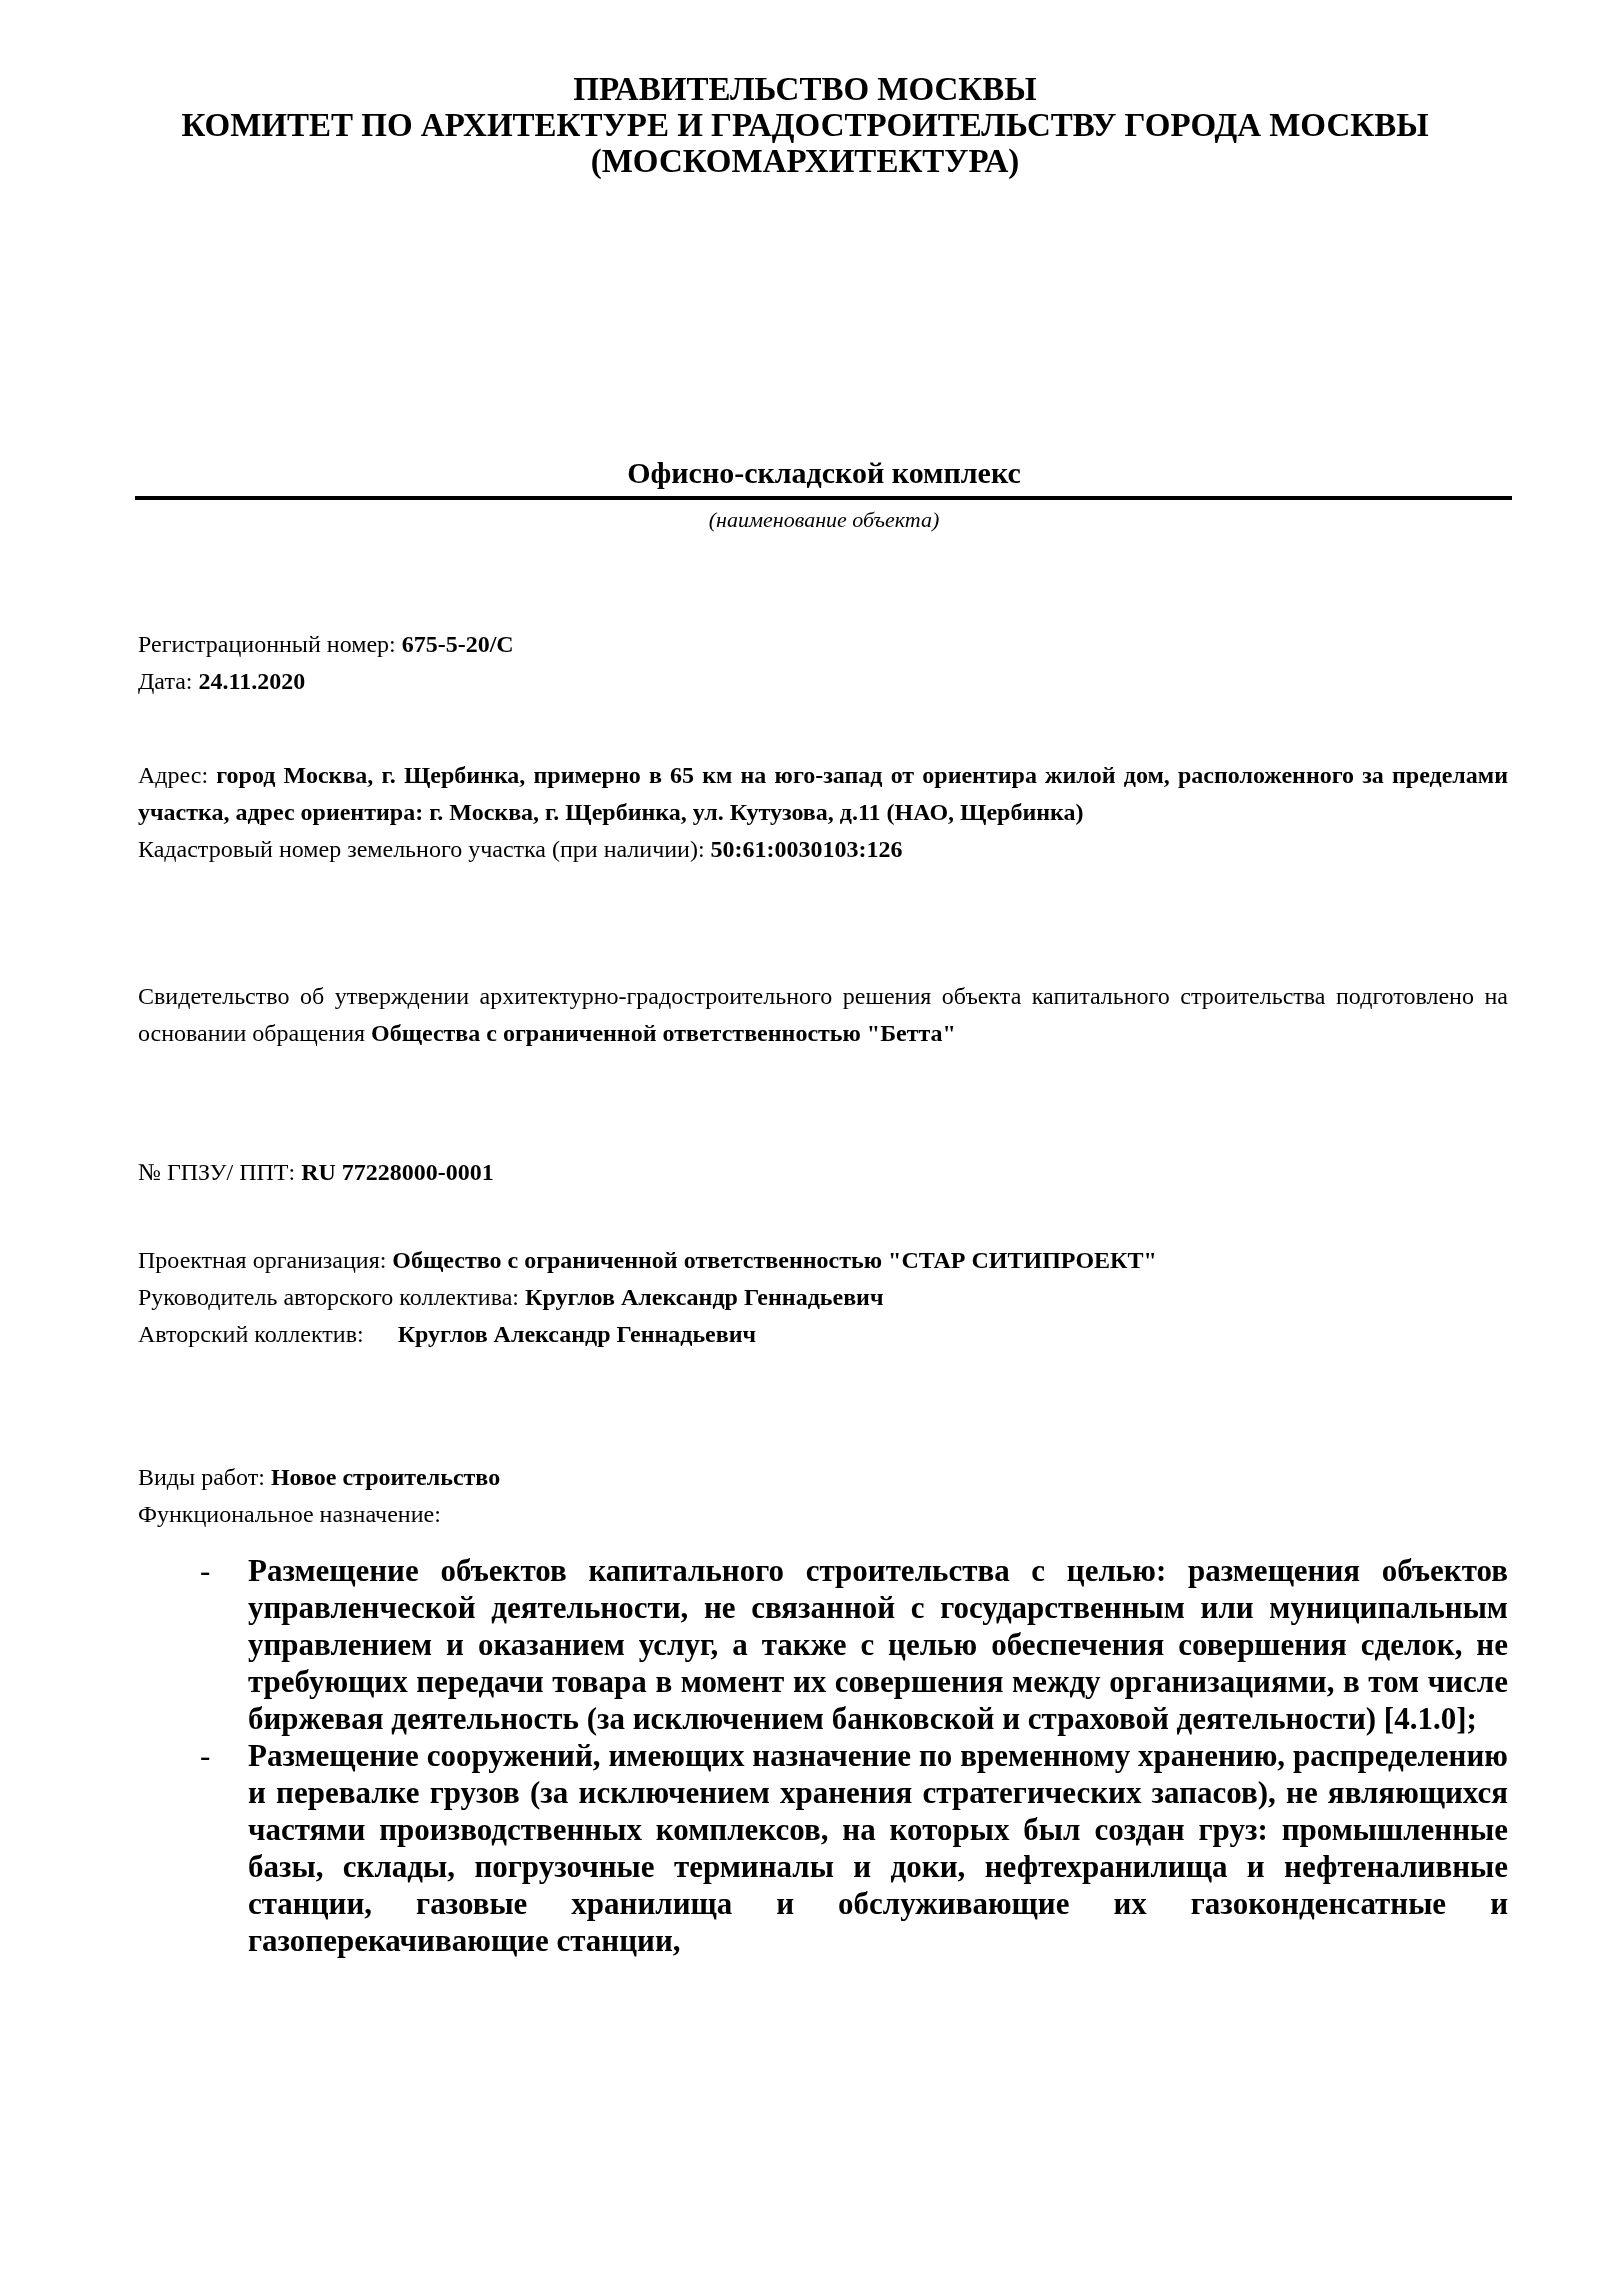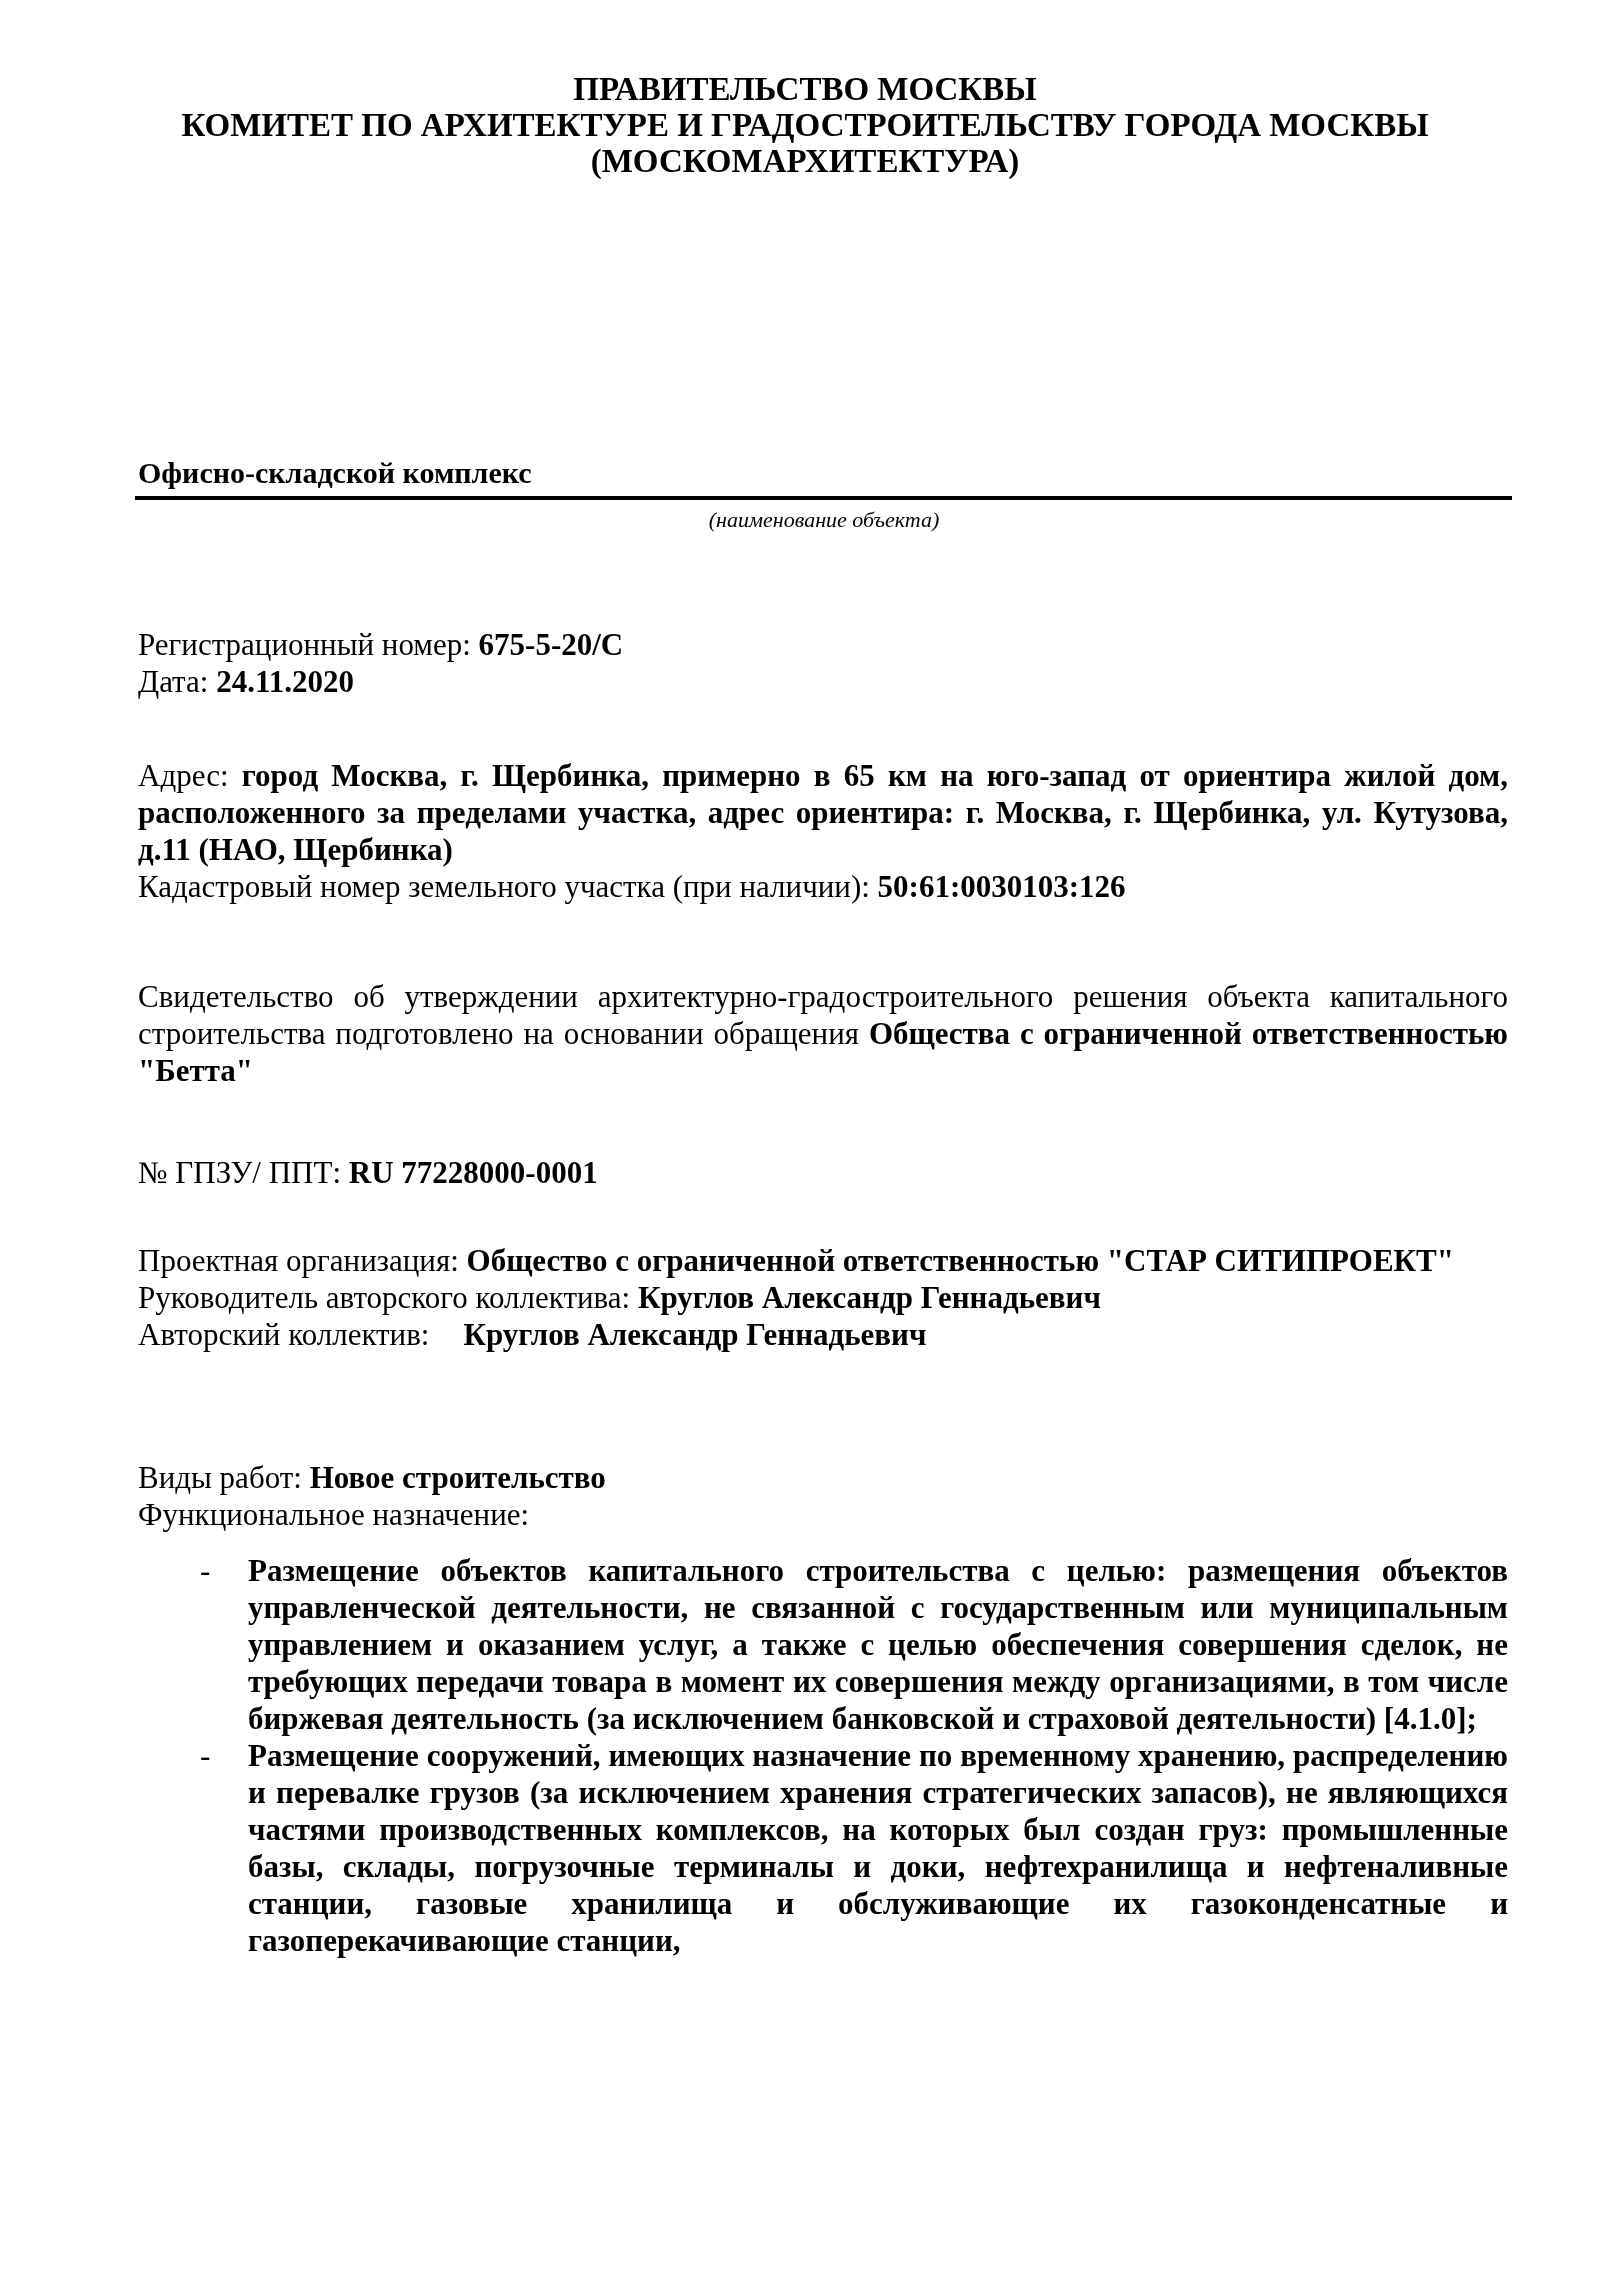--- a/index.html
+++ b/index.html
@@ -1,24 +1,24 @@
 <!DOCTYPE html>
 <html style="font-size:15px"><head>
 <meta charset="utf-8">
 <style>
   html, body { margin:0; padding:0; background:#ffffff; }
   body { width:1610px; height:2287px; position:relative; overflow:hidden;
          font-family:"Liberation Serif", "DejaVu Serif", serif; color:#000; }
   .page { position:absolute; left:0; top:0; width:1610px; height:2287px; }
   .hdr { position:absolute; left:0; width:1610px; text-align:center; font-weight:bold; font-size:33px; line-height:36px; }
   .hdr div { white-space:nowrap; }
-  .objname { position:absolute; left:138px; width:1372px; top:454px; font-weight:bold; font-size:30px; line-height:38px; }
+  .objname { position:absolute; left:138px; width:1372px; top:454px; text-align:center; font-weight:bold; font-size:30px; line-height:38px; }
   .rule { position:absolute; left:135px; width:1377px; top:496px; height:3.8px; background:#000; }
   .objcap { position:absolute; left:138px; width:1372px; top:504px; text-align:center; font-style:italic; font-size:22px; line-height:32px; }
-  .text { font-size:31px; line-height:37px; }
+  .text { font-size:24px; line-height:37px; }
   .blk { position:absolute; left:138px; width:1370px; }
   .just { text-align:justify; text-align-last:left; }
   .b { font-weight:bold; }
   .bullets { position:absolute; left:138px; width:1370px; top:1552px; }
   .bullet { position:relative; padding-left:110px; font-weight:bold; text-align:justify; font-size:31px; line-height:37px; }
   .bullet .dash { position:absolute; left:62px; top:0; font-weight:normal; }
   .tab { display:inline-block; width:34px; }
 </style>
 </head>
 <body>

